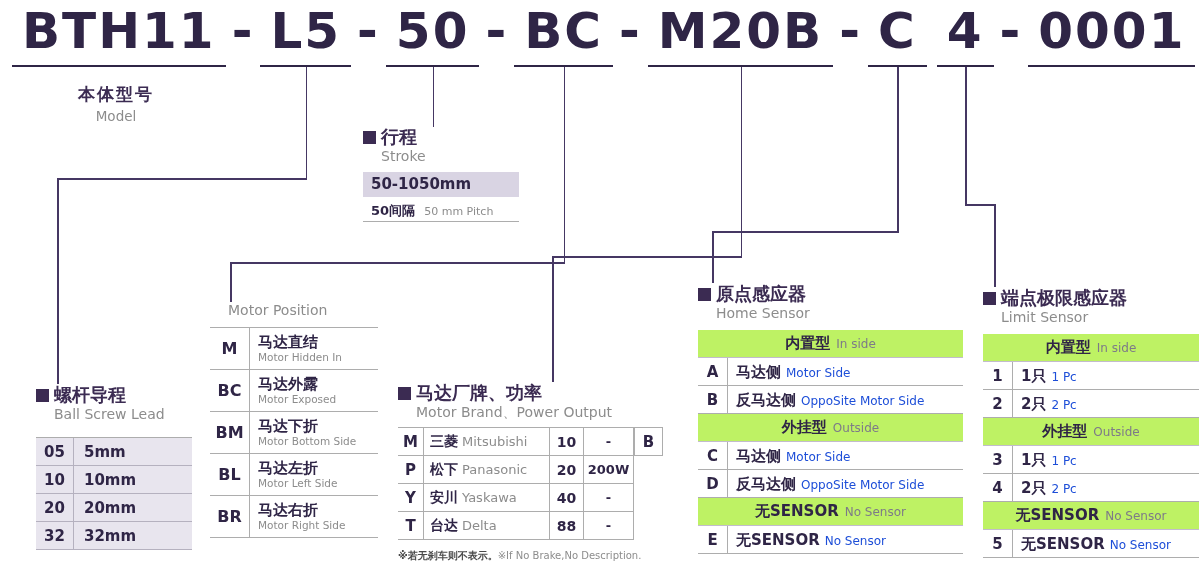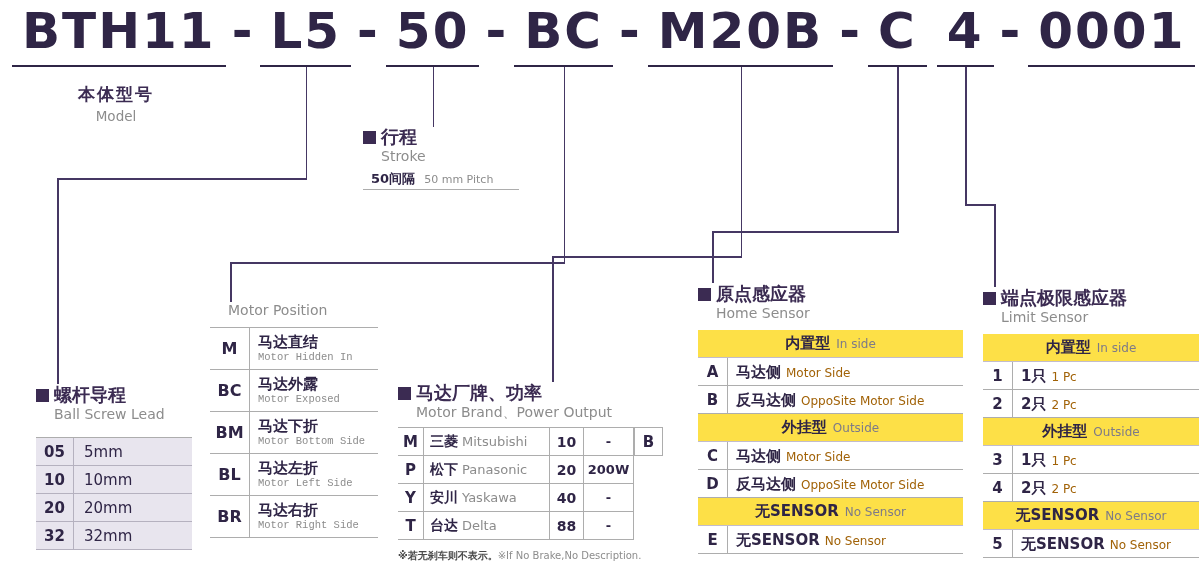--- a/index.html
+++ b/index.html
@@ -34,58 +34,58 @@
   .stroke-range { margin-top:7px; background:#d9d4e3; height:25px; line-height:25px; padding-left:8px; font-size:15px; font-weight:bold; color:#2f2546; }
   .stroke-pitch { height:25px; line-height:25px; padding-left:8px; border-bottom:1px solid #adadad; }
   .pitch-cn { font-size:13px; font-weight:bold; color:#2f2546; }
   .pitch-en { font-size:11px; color:#8c8c8c; margin-left:4px; }
 
   
   .bs-sec { left:36px; top:384px; width:156px; }
   .bs-table { margin-top:14px; border-top:1px solid #adadad; }
   .bs-row { display:flex; height:28px; align-items:center; background:#e8e5ee; border-bottom:1px solid #b5b1bf; }
   .bs-code { width:38px; align-self:stretch; display:flex; align-items:center; justify-content:center; border-right:1px solid #b5b1bf; font-size:15px; font-weight:bold; }
-  .bs-val { padding-left:10px; font-size:15px; font-weight:normal; }
+  .bs-val { padding-left:10px; font-size:15px; font-weight:bold; }
 
   
   .mp-sec { left:210px; top:302px; width:168px; }
   .mp-table { margin-top:8px; border-top:1px solid #adadad; }
   .mp-row { display:flex; height:42px; border-bottom:1px solid #adadad; }
   .mp-code { width:40px; flex:none; border-right:1px solid #adadad; display:flex; align-items:center; justify-content:center; font-size:16px; font-weight:bold; }
   .mp-txt { padding-left:8px; display:flex; flex-direction:column; justify-content:center; }
   .mp-cn { font-size:15px; font-weight:bold; color:#2f2546; line-height:1.25; }
-  .mp-en { font-size:10.5px; color:#8c8c8c; line-height:1.25;font-family:Liberation Mono, monospace; }
+  .mp-en { font-size:10.5px; color:#8c8c8c; line-height:1.25; }
 
   
   .mb-sec { left:398px; top:382px; width:268px; }
   .mb-table { margin-top:6px; border-top:1px solid #adadad; position:relative; width:236px; }
   .mb-row { display:flex; height:28px; align-items:center; border-bottom:1px solid #adadad; }
   .mb-code { width:26px; flex:none; align-self:stretch; display:flex; align-items:center; justify-content:center; border-right:1px solid #adadad; font-size:15px; font-weight:bold; }
   .mb-brand { width:126px; flex:none; align-self:stretch; display:flex; align-items:center; padding-left:6px; border-right:1px solid #adadad; }
   .mb-brand .cn { font-size:14px; font-weight:bold; color:#2f2546; }
   .mb-brand .en { font-size:13px; color:#8c8c8c; margin-left:4px;text-align:right; }
   .mb-pcode { width:34px; flex:none; align-self:stretch; display:flex; align-items:center; justify-content:center; border-right:1px solid #adadad; font-size:14px; font-weight:bold; }
   .mb-power { flex:1; align-self:stretch; display:flex; align-items:center; justify-content:center; border-right:1px solid #adadad; font-size:13px; font-weight:bold; }
   .mb-brake { position:absolute; right:-29px; top:-1px; width:29px; height:29px; border:1px solid #adadad; display:flex; align-items:center; justify-content:center; font-size:15px; font-weight:bold; color:#2f2546; background:#fff; }
   .mb-note { margin-top:9px; font-size:10px; white-space:nowrap; }
   .mb-note .cn { color:#4a4a4a; font-weight:bold; }
   .mb-note .en { color:#8c8c8c; }
 
   
   .hs-sec { left:698px; top:283px; width:265px; }
   .ls-sec { left:983px; top:287px; width:216px; }
   .sn-table { margin-top:8px; }
-  .sn-grp { height:28px; background:#fde047; display:flex; align-items:center; justify-content:center; border-bottom:1px solid #c2bccd; }
+  .sn-grp { height:28px; background:#bef264; display:flex; align-items:center; justify-content:center; border-bottom:1px solid #c2bccd; }
   .sn-grp .cn { font-size:15px; font-weight:bold; color:#2f2546; }
   .sn-grp .en { font-size:12px; color:#7d7a88; margin-left:6px; }
   .sn-itm { height:28px; display:flex; align-items:center; border-bottom:1px solid #adadad; }
   .sn-code { width:30px; flex:none; align-self:stretch; display:flex; align-items:center; justify-content:center; border-right:1px solid #adadad; font-size:15px; font-weight:bold; color:#2f2546; }
   .sn-lbl { padding-left:8px; white-space:nowrap; }
   .sn-lbl .cn { font-size:15px; font-weight:bold; color:#2f2546; }
-  .sn-lbl .en { font-size:12px; color:#a16207; margin-left:5px; }
+  .sn-lbl .en { font-size:12px; color:#1d4ed8; margin-left:5px; }
 </style>
 </head>
 <body>
 
 <div class="page" id="page">
 
   <div class="title">
     <span class="seg">BTH11</span>
     <span class="hy">-</span>
     <span class="seg">L5</span>
@@ -107,20 +107,21 @@
     <div class="lbl-cn">本体型号</div>
     <div class="lbl-en">Model</div>
   </div>
 
   <div class="sec stroke-sec">
     <div class="sec-head">
       <span class="bullet"></span>
       <span>行程</span>
     </div>
     <div class="sec-en">Stroke</div>
+    <div class="stroke-range">50-1050mm</div>
     <div class="stroke-pitch">
       <span class="pitch-cn">50间隔</span>
       <span class="pitch-en">50 mm Pitch</span>
     </div>
   </div>
 
   <div class="sec bs-sec">
     <div class="sec-head">
       <span class="bullet"></span>
       <span>螺杆导程</span>

